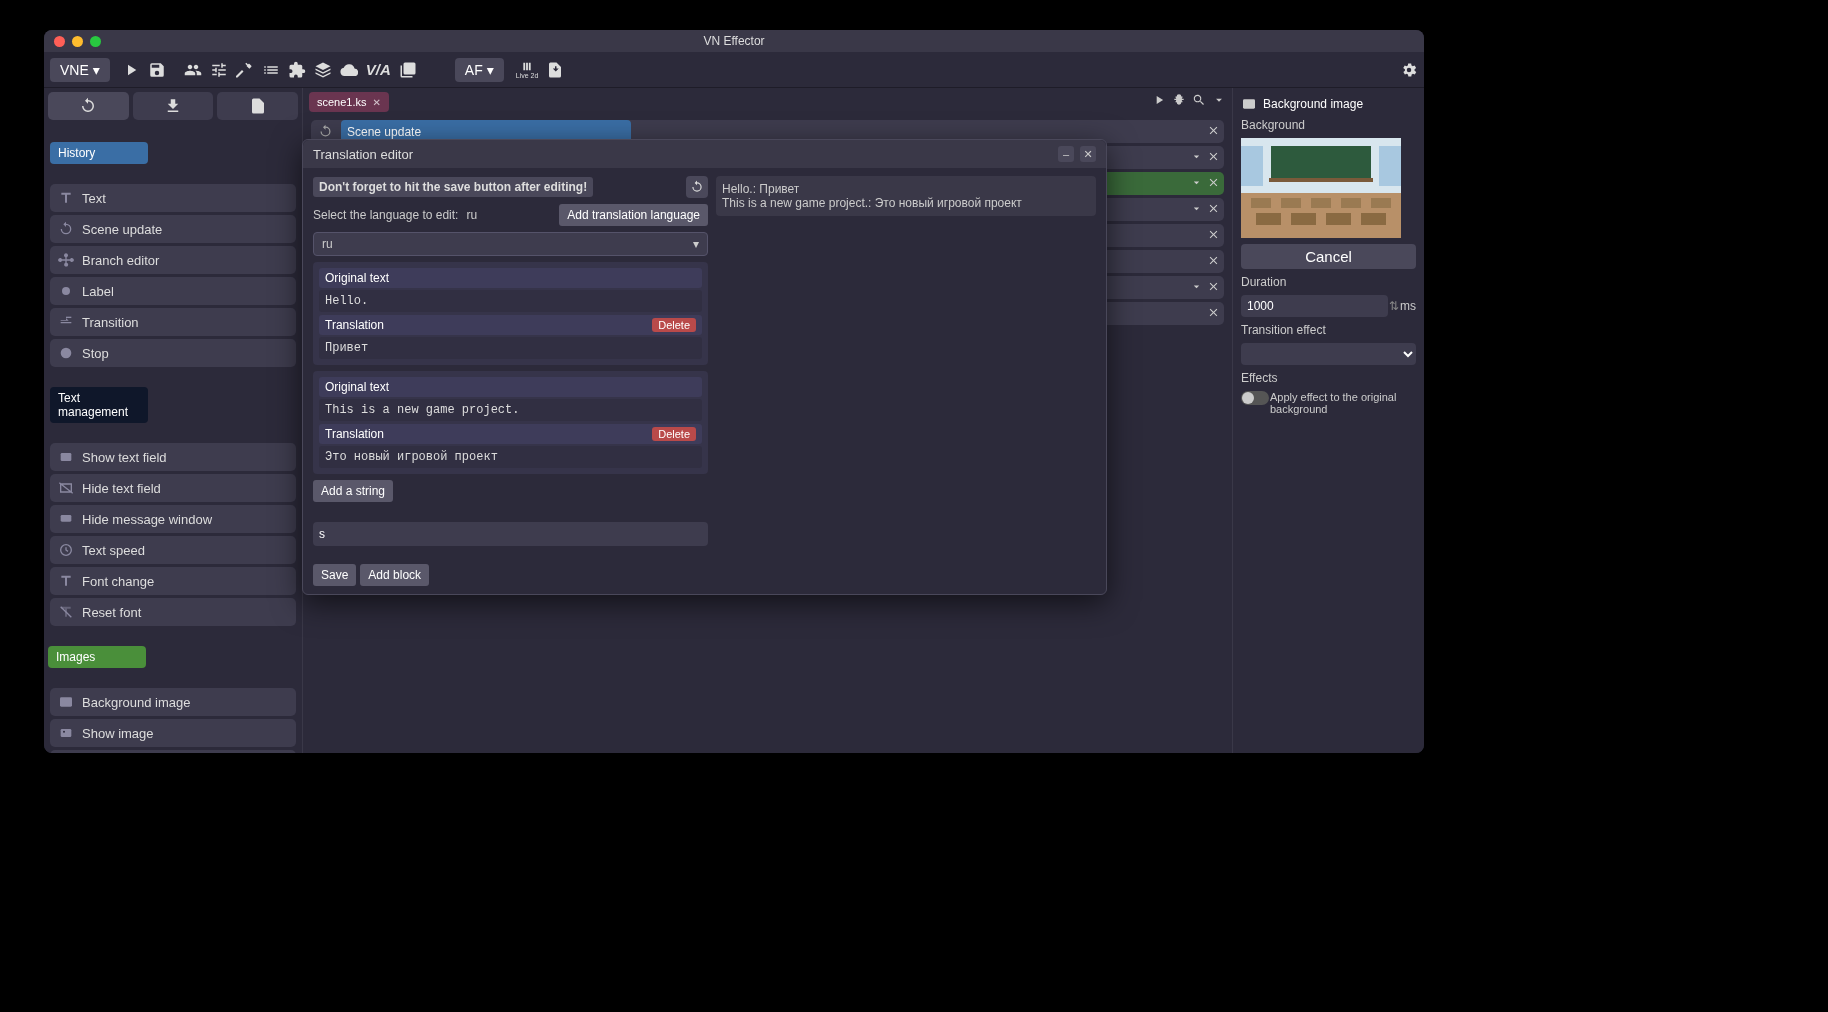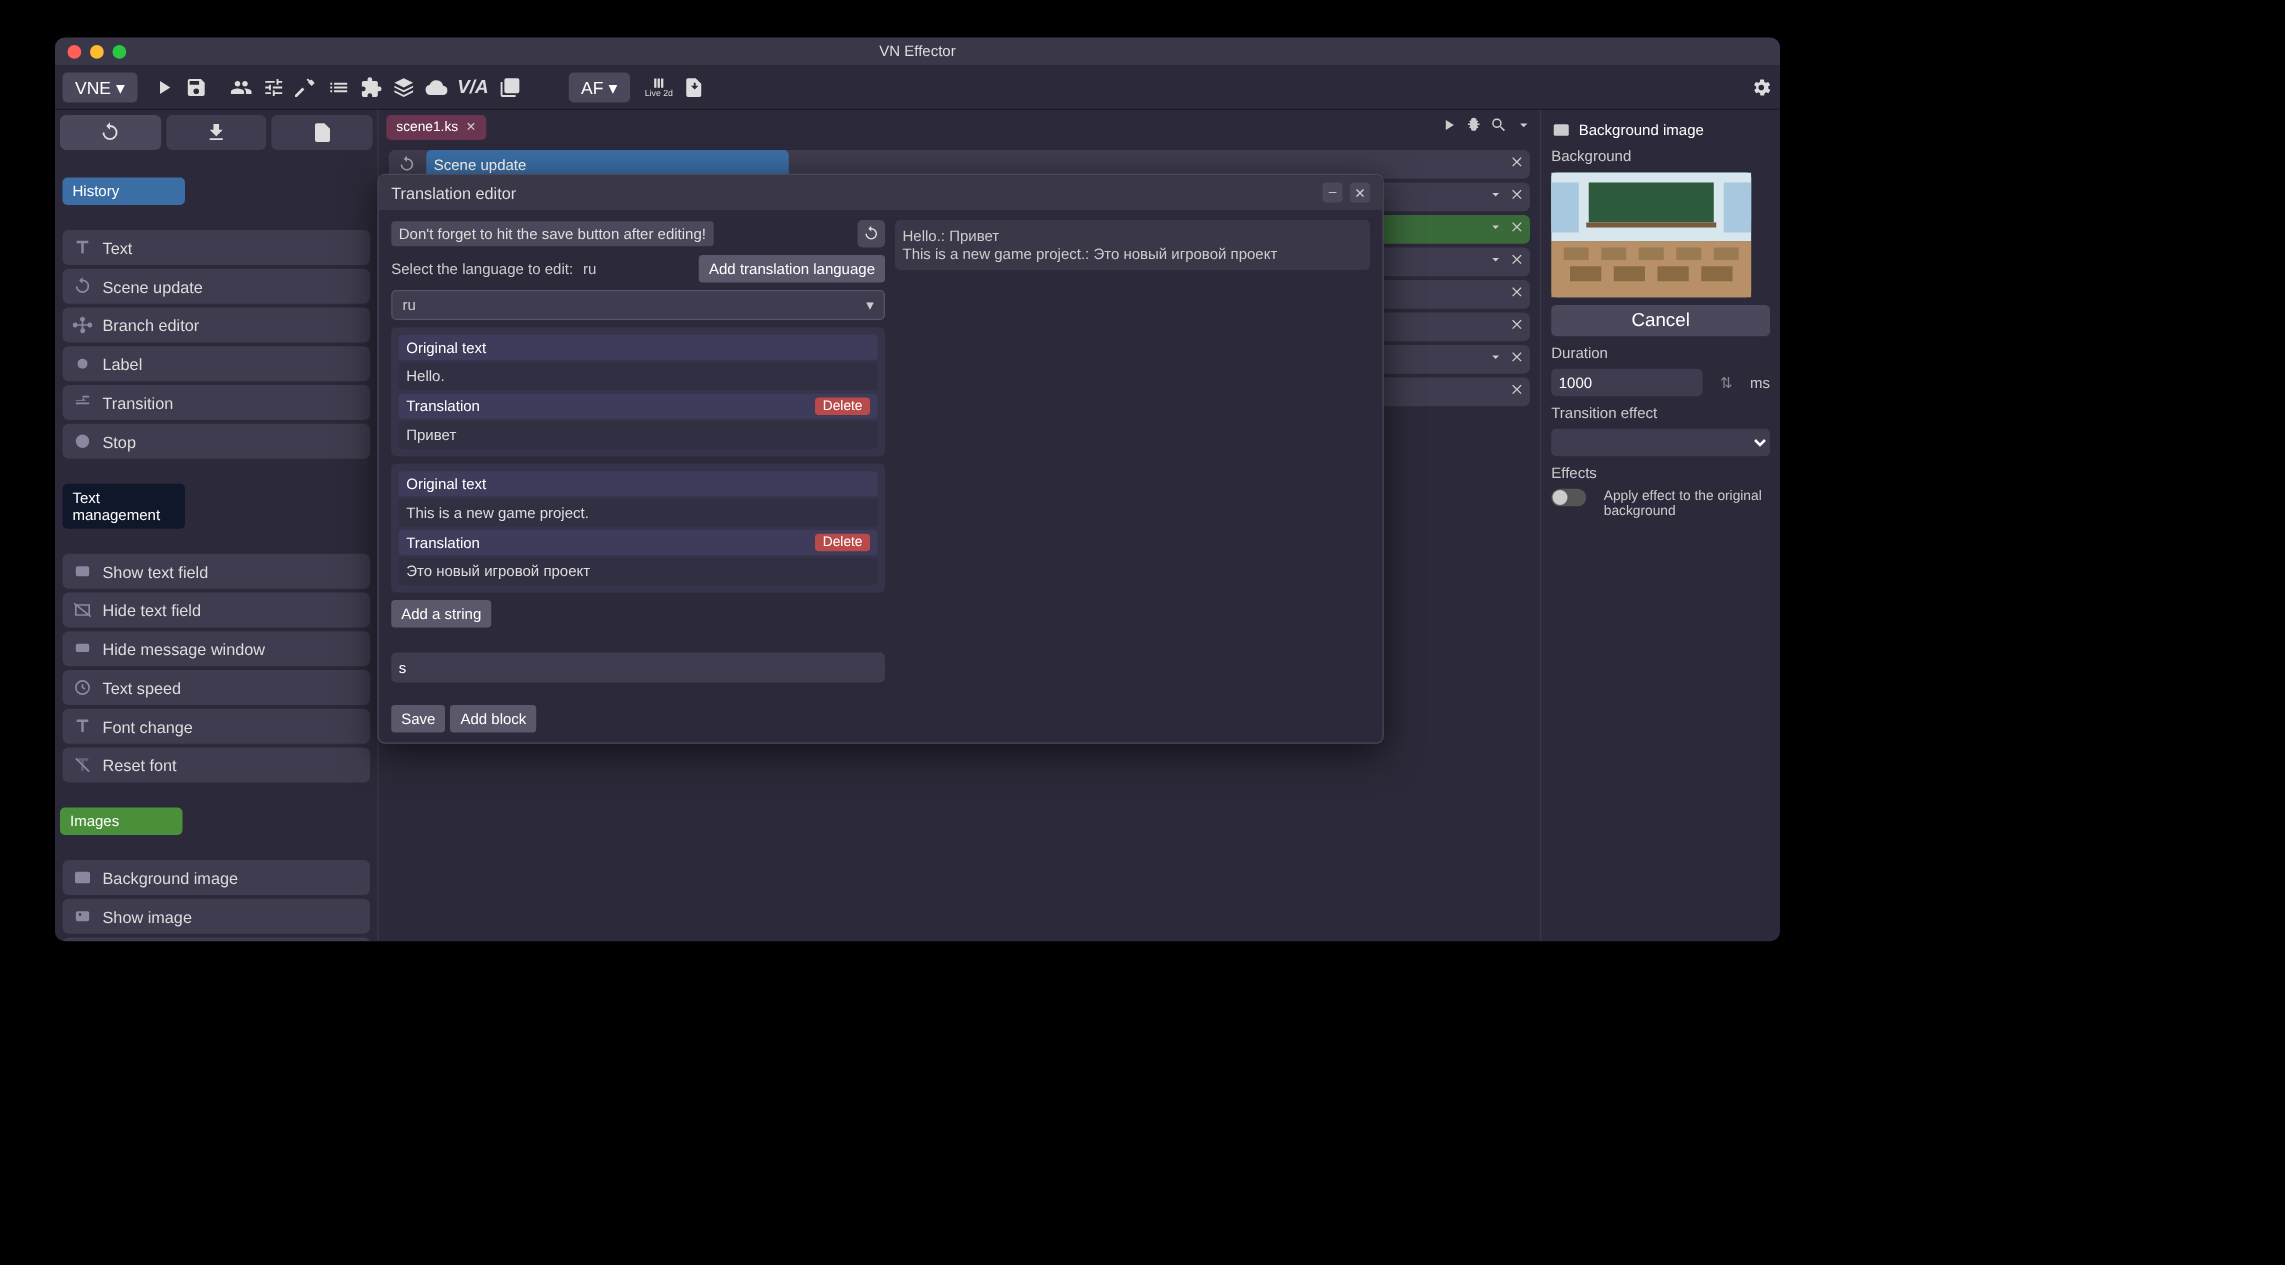--- a/index.html
+++ b/index.html
@@ -41,40 +41,40 @@
 .track-bar { position:absolute; left:30px; top:0; height:100%; border-radius:4px; font-size:12px; color:#fff; display:flex; align-items:center; padding-left:6px;}
 .track-controls { position:absolute; right:4px; display:flex; gap:4px; align-items:center;}
 .track-controls svg{width:13px;height:13px;fill:#ccc;}
 .rightpanel { width:192px; background:#2c2a3a; border-left:1px solid #3a3848; padding:8px; display:flex; flex-direction:column; gap:6px; font-size:12px; color:#ccc;}
 .rp-header { display:flex; align-items:center; gap:6px; font-weight:500; color:#fff;}
 .rp-header svg{width:16px;height:16px;fill:#ccc;}
 .rp-label { font-size:12px; color:#ccc;}
 .rp-thumb { width:160px; height:100px; background:linear-gradient(180deg,#a8c8e0 0%,#7aa8c9 40%,#5a7a52 40%,#8a6a42 100%); border-radius:4px; position:relative;}
 .rp-cancel { background:#4a485a; border:none; color:#fff; padding:4px; border-radius:4px; cursor:pointer; font-size:15px;}
 .rp-input { background:#3e3c4e; border:none; color:#fff; padding:4px 6px; border-radius:4px; font-size:12px; width:100%;}
-.rp-row { display:flex; align-items:center; gap:14px;}
+.rp-row { display:flex; align-items:center; gap:1px;}
 .rp-select { background:#3e3c4e; border:none; border-radius:4px; height:22px; width:100%; color:#fff;}
 .toggle { width:28px; height:14px; background:#555; border-radius:7px; position:relative; flex-shrink:0;}
 .toggle::after{content:'';position:absolute;left:1px;top:1px;width:12px;height:12px;background:#ccc;border-radius:50%;}
 
 .dialog { position:absolute; left:302px; top:139px; width:805px; background:#2c2a3a; border:1px solid #4a485a; border-radius:6px; box-shadow:0 8px 30px rgba(0,0,0,0.6); z-index:100;}
 .dlg-title { background:#3a3848; padding:6px 10px; font-size:13px; color:#ddd; border-radius:6px 6px 0 0; display:flex; align-items:center;}
 .dlg-title-controls { margin-left:auto; display:flex; gap:6px;}
 .dlg-title-controls span{width:16px;height:16px;display:flex;align-items:center;justify-content:center;background:#4a485a;border-radius:3px;font-size:11px;color:#ccc;cursor:pointer;}
 .dlg-body { padding:8px 10px; display:flex; gap:8px;}
 .dlg-left { flex:0 0 395px; display:flex; flex-direction:column; gap:6px;}
 .dlg-right { flex:1; background:#3a3848; border-radius:4px; padding:6px; font-size:12px; color:#ccc; min-height:40px; align-self:flex-start;}
 .dlg-hint { background:#4a485a; font-size:12px; padding:3px 6px; border-radius:3px; color:#ddd; display:inline-block;}
 .dlg-row { display:flex; align-items:center; gap:8px; font-size:12px; color:#ccc;}
 .dlg-btn { background:#5a586a; border:none; color:#fff; padding:4px 8px; border-radius:3px; font-size:12px; cursor:pointer;}
 .dlg-btn.red { background:#b94a4a;}
 .dlg-select { background:#3e3c4e; border:1px solid #55536a; border-radius:4px; padding:4px 8px; color:#ccc; font-size:12px; display:flex; align-items:center; justify-content:space-between;}
 .dlg-block { background:#36344a; border-radius:4px; padding:6px;}
 .dlg-subhead { background:#3e3c5a; padding:3px 6px; font-size:12px; color:#fff; font-weight:500; border-radius:3px; display:flex; align-items:center;}
-.dlg-text { background:#312f42; padding:4px 6px; font-size:12px; color:#ddd; border-radius:3px; margin-top:2px;}
+.dlg-text { background:#312f42; padding:4px 6px; font-size:12px; color:#ddd; border-radius:3px; margin-top:2px;font-family:Liberation Mono, monospace;}
 .dlg-input { width:100%; background:#3e3c4e; border:none; color:#fff; padding:5px 6px; border-radius:4px; font-size:12px;}
 .gear-icon { margin-left:auto;}
 </style>
 </head>
 <body>
 
 <div class="window">
 
   <div class="titlebar">
     <div class="traffic">
@@ -483,21 +483,21 @@
 <div class="dialog">
   <div class="dlg-title">
     <span>Translation editor</span>
     <div class="dlg-title-controls">
       <span>–</span>
       <span>✕</span>
     </div>
   </div>
   <div class="dlg-body">
     <div class="dlg-left">
-      <div style="display:flex;align-items:center;gap:18px;">
+      <div style="display:flex;align-items:center;gap:18px;font-weight:bold;">
         <span class="dlg-hint">Don't forget to hit the save button after editing!</span>
         <span style="margin-left:auto;background:#4a485a;width:22px;height:22px;border-radius:4px;display:flex;align-items:center;justify-content:center;">
             <svg width="14" height="14" viewBox="0 0 24 24" fill="#ddd">
               <path d="M12 4V1L8 5l4 4V6a6 6 0 11-6 6H4a8 8 0 108-8z"></path>
             </svg>
           </span>
       </div>
       <div class="dlg-row">
         <span>Select the language to edit:</span>
         <span>ru</span>

